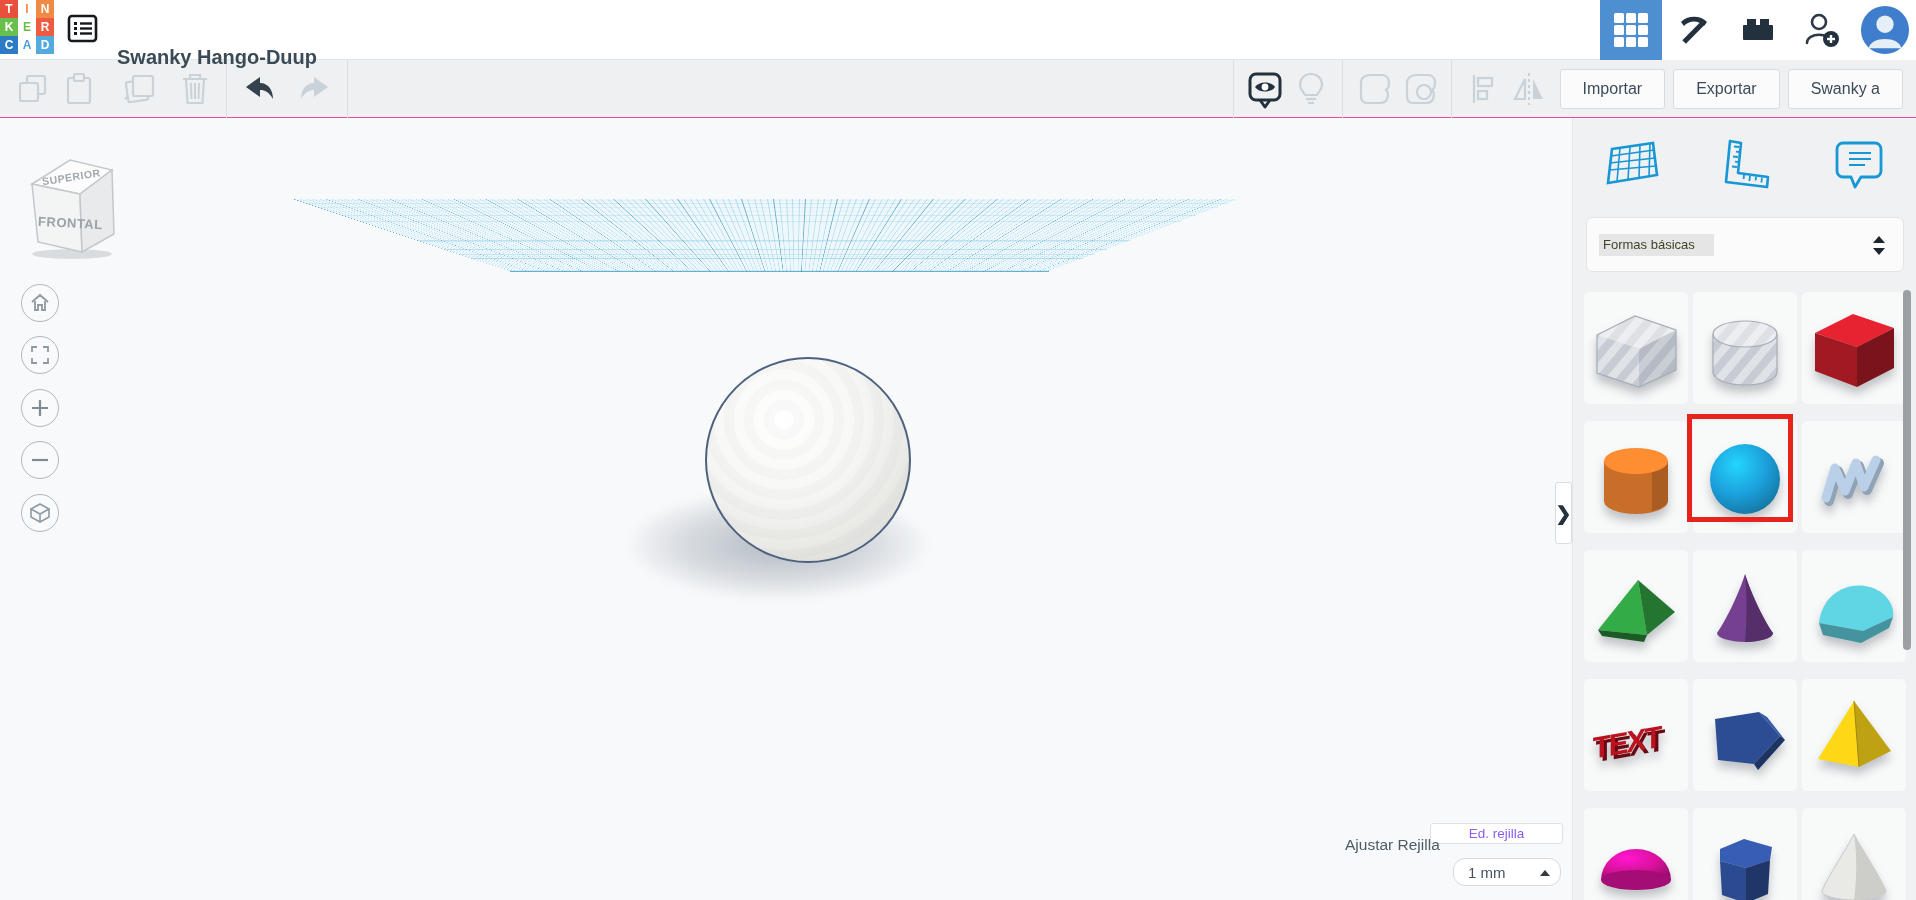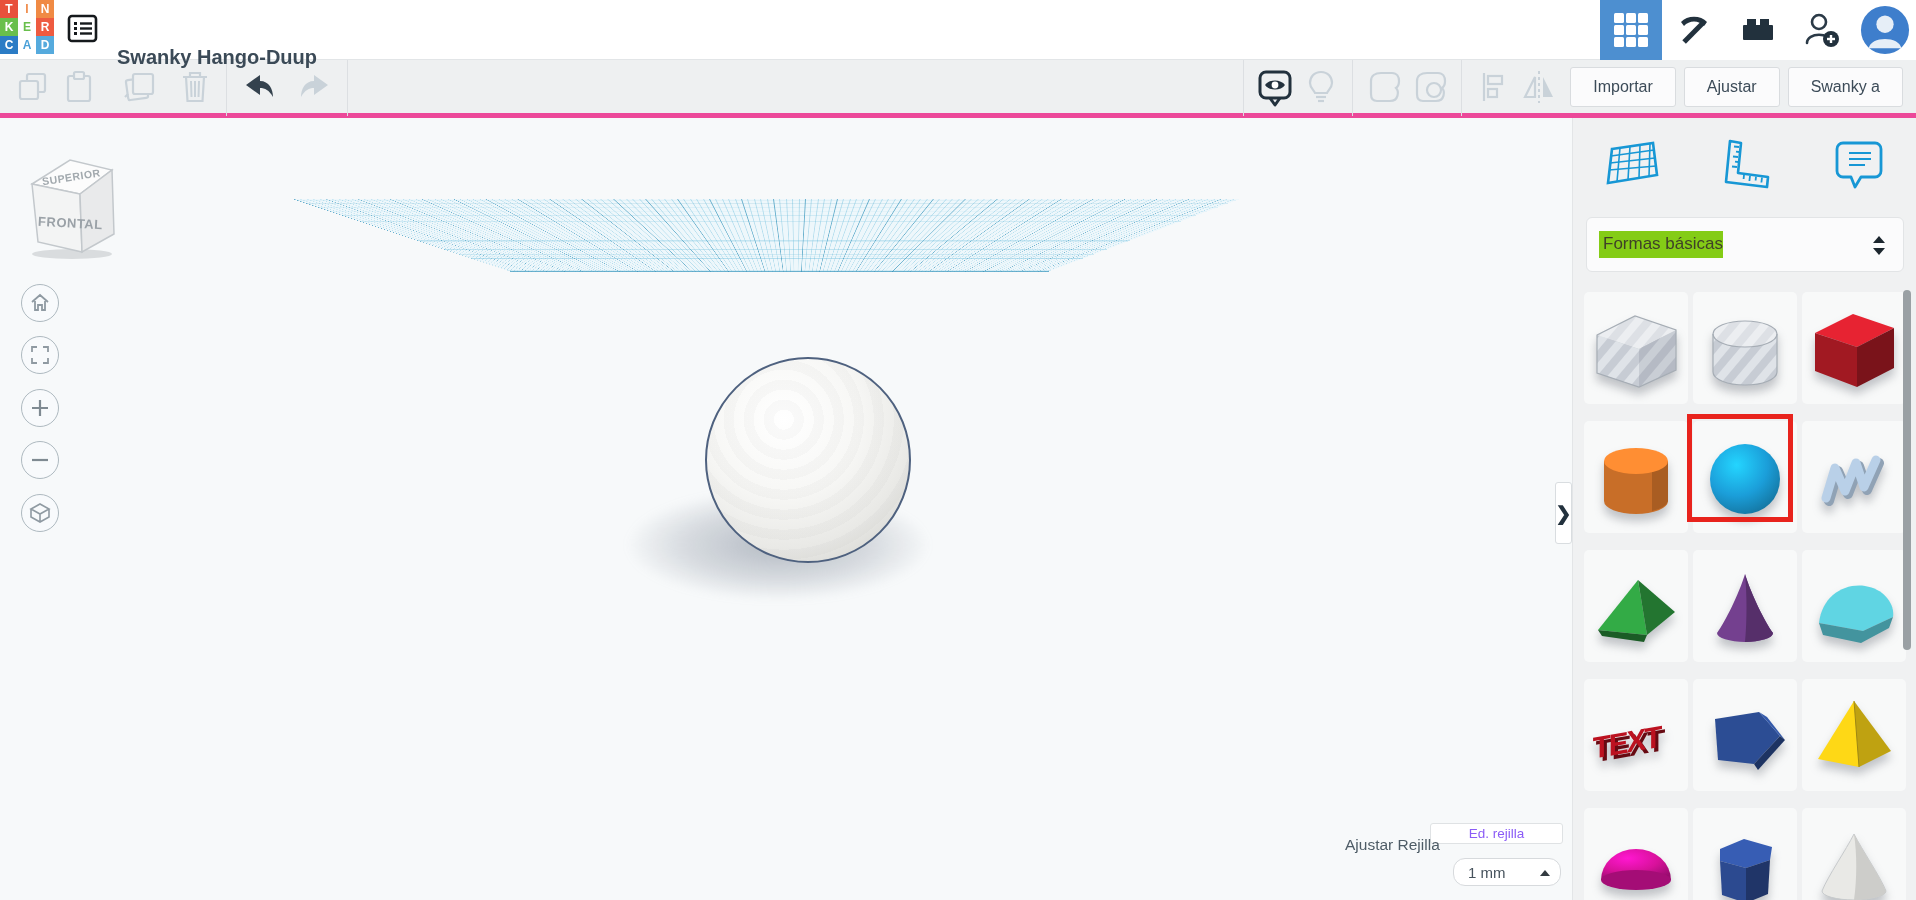--- a/index.html
+++ b/index.html
@@ -14,21 +14,21 @@
   .lt{display:flex;align-items:center;justify-content:center;font-size:12px;font-weight:bold;color:#fff;}
   .listbtn{position:absolute;left:66px;top:14px;width:34px;height:32px;background:none;border:none;padding:0;cursor:pointer;}
   .apptitle{position:absolute;left:117px;top:18px;font-size:20px;font-weight:700;color:#3b4a57;margin-top:28px;}
   .tb-right{position:absolute;right:0;top:0;height:60px;display:flex;align-items:stretch;}
   .tb-right .hbtn{width:64px;display:flex;align-items:center;justify-content:center;background:#fff;border:none;cursor:pointer;}
   .hbtn.active{background:#4d8fd0;width:62px;}
   .avatarbtn{width:62px;display:flex;align-items:center;justify-content:center;background:#fff;border:none;cursor:pointer;}
 
   
   .toolbar{position:absolute;left:0;top:60px;width:1916px;height:58px;background:#eef0f1;
-    border-bottom:5px solid #ec4899;z-index:19;display:flex;align-items:center;}
+    border-bottom:1px solid #ec4899;z-index:19;display:flex;align-items:center;}
   .tgroup{display:flex;align-items:center;height:100%;}
   .tl{padding-left:10px;}
   .tr{position:absolute;right:13px;top:0;height:100%;display:flex;align-items:center;}
   .ibtn{width:46px;height:46px;display:flex;align-items:center;justify-content:center;background:none;border:none;padding:0;cursor:pointer;}
   .vsep{width:1px;height:58px;background:#dcdfe2;margin:0 8px;}
   .tbtn{height:40px;padding:0 22px;margin-left:8px;background:#fbfbfc;border:1px solid #d9dcdf;border-radius:3px;
     font-family:"Liberation Sans",sans-serif;font-size:16px;color:#3c4b58;cursor:pointer;}
 
   
   .canvas{position:absolute;left:0;top:118px;width:1572px;height:782px;overflow:hidden;
@@ -67,21 +67,21 @@
     border-left:5px solid transparent;border-right:5px solid transparent;border-bottom:6px solid #333a40;}
 
   
   .panel{position:absolute;left:1572px;top:118px;width:344px;height:782px;background:#f0f1f2;
     border-left:1px solid #e3e5e7;z-index:10;}
   .ptools{position:absolute;left:0;top:10px;width:344px;height:72px;display:flex;
     justify-content:space-between;padding:0 16px;}
   .ptool{width:86px;height:72px;background:none;border:none;display:flex;align-items:center;justify-content:center;cursor:pointer;}
   .pselect{position:absolute;left:13px;top:99px;width:318px;height:55px;background:#fbfbfc;
     border:1px solid #e2e4e6;border-radius:6px;display:flex;align-items:center;cursor:pointer;}
-  .pselect .hl{margin-left:12px;background:#84cc16;padding:3px 0 4px 4px;font-size:17px;color:#3f4128;}
+  .pselect .hl{margin-left:12px;background:#e5e5e5;padding:3px 19px 4px 4px;font-size:13px;color:#3f4128;}
   .sorter{position:absolute;right:16px;top:17px;}
   .tiles{position:absolute;left:11px;top:174px;display:grid;
     grid-template-columns:repeat(3,104px);grid-auto-rows:112px;column-gap:5px;row-gap:17px;}
   .tile{position:relative;width:104px;height:112px;background:#f8f9f9;border-radius:5px;cursor:pointer;}
   .shape-svg{filter:drop-shadow(0 7px 5px rgba(100,105,115,.38));}
   .selbox{position:absolute;left:-6px;top:-7px;width:106px;height:108px;border:5px solid #e8231d;}
   .pscroll{position:absolute;left:330px;top:172px;width:8px;height:360px;background:#9aa0a4;border-radius:4px;cursor:pointer;}
   svg text{font-family:"Liberation Sans",sans-serif;}
 </style>
 </head>
@@ -246,21 +246,21 @@
       </svg>
     </button>
     <button class="ibtn">
       <svg width="40" height="40" viewBox="0 0 40 40">
         <line x1="20" y1="4" x2="20" y2="36" stroke="#c9d2d9" stroke-width="2" stroke-dasharray="3 3"></line>
         <path d="M16,10 L16,30 L6,30 Z" fill="none" stroke="#c9d2d9" stroke-width="2.2"></path>
         <path d="M24,10 L24,30 L34,30 Z" fill="#c9d2d9"></path>
       </svg>
     </button>
     <button class="tbtn">Importar</button>
-    <button class="tbtn">Ajustar</button>
+    <button class="tbtn">Exportar</button>
     <button class="tbtn">Swanky a</button>
   </div>
 </div>
 
 <div class="canvas">
   <div class="plane"></div>
   <div class="sphere-shadow"></div>
   <div class="sphere"></div>
 
   <svg class="viewcube" width="100" height="114" viewBox="0 0 100 114">

